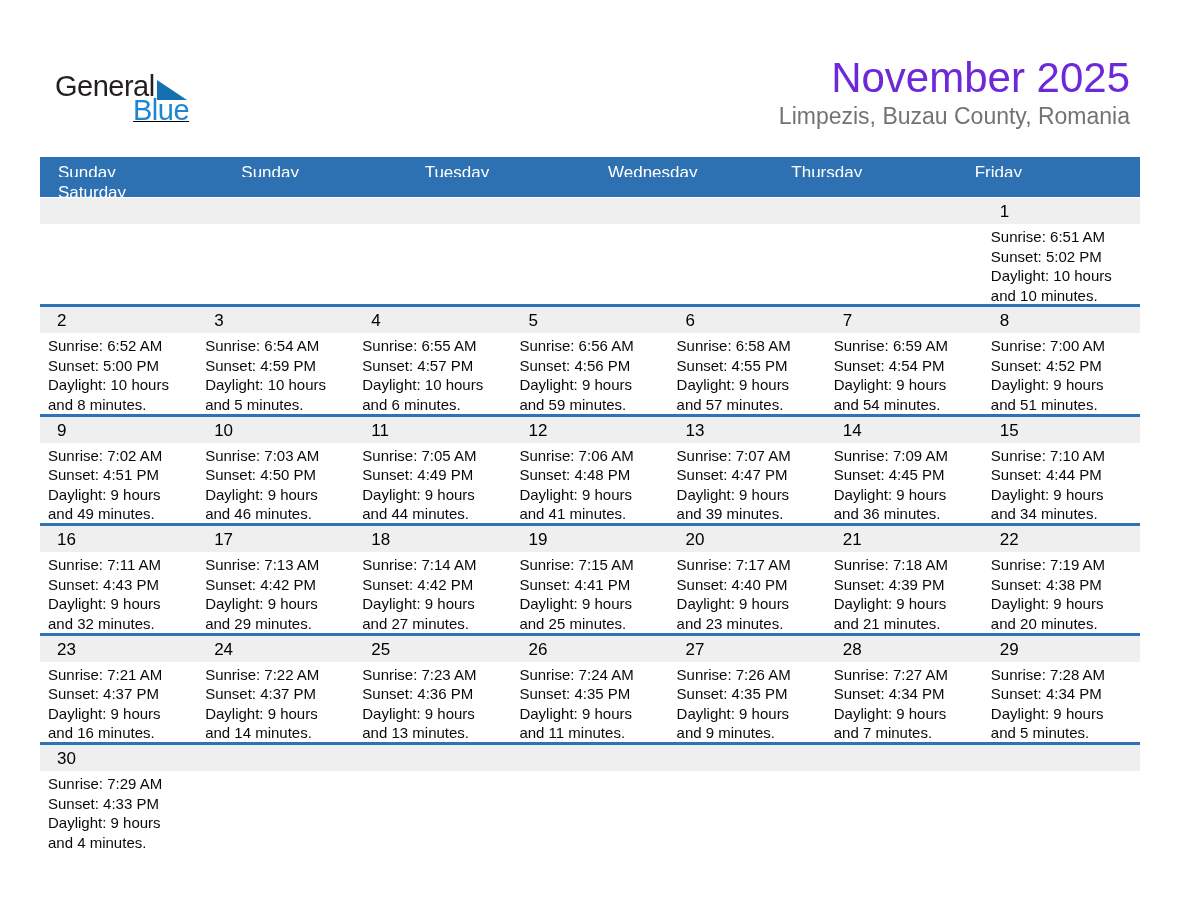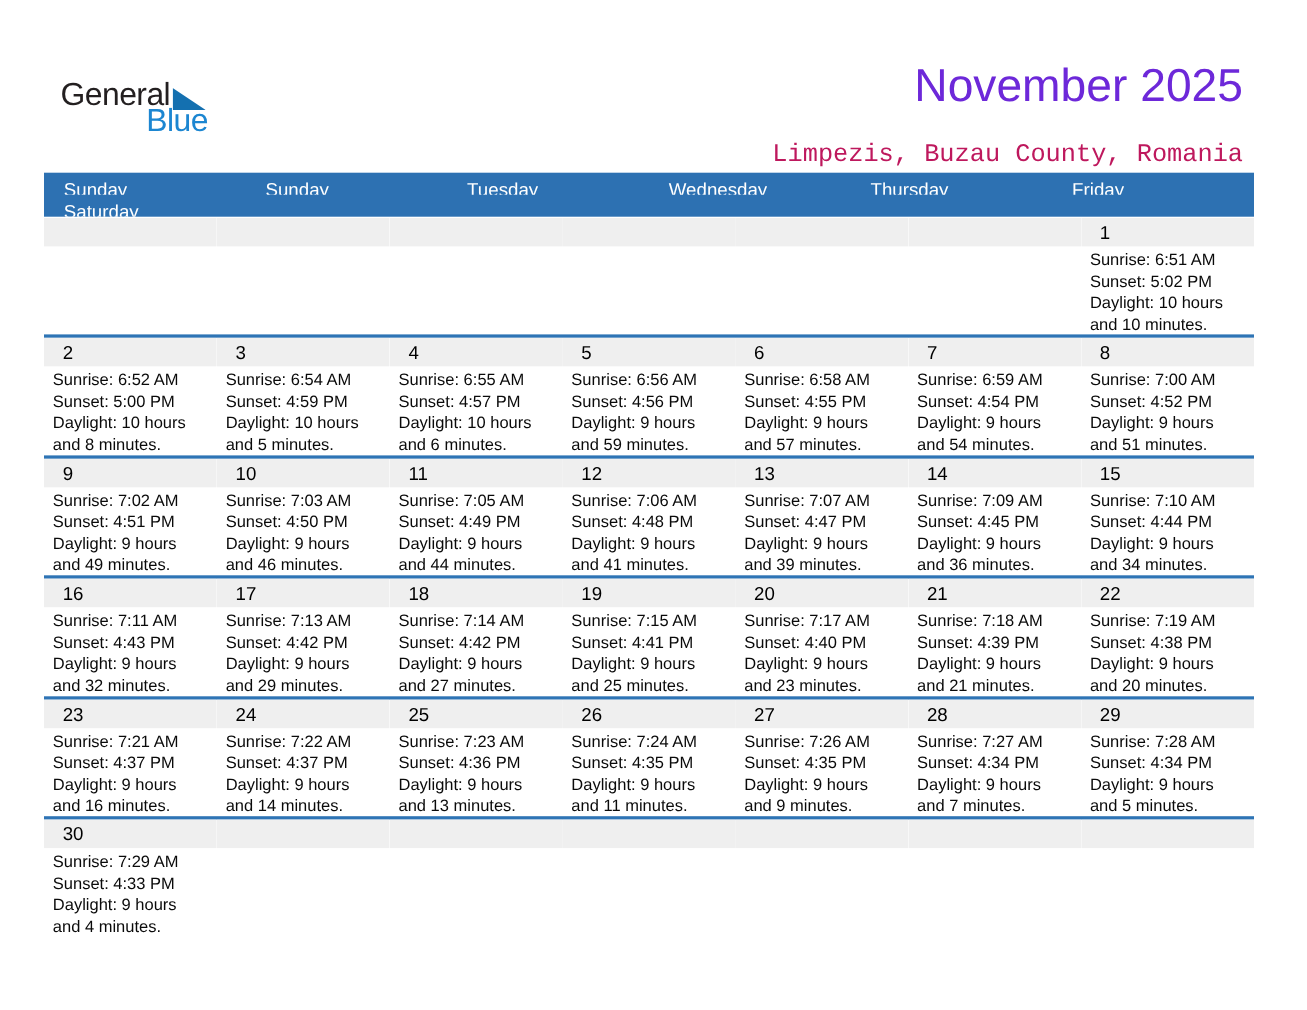--- a/index.html
+++ b/index.html
@@ -15,25 +15,25 @@
   body{
     width:1188px;height:918px;background:#ffffff;color:#000;
     font-family:"Liberation Sans","DejaVu Sans",sans-serif;
     position:relative;overflow:hidden;
   }
   .topbar{position:relative;height:123px;}
   .logo{position:absolute;left:55px;top:72px;line-height:1;}
   .logo-row1{display:flex;align-items:flex-end;}
   .logo-general{font-size:29px;color:var(--logo-dark);letter-spacing:-0.5px;}
   .logo-triangle{margin-left:2px;margin-bottom:1px;display:block;}
-  .logo-row2{margin-top:-5px;padding-left:78px;}
+  .logo-row2{margin-top:-5px;padding-left:78px;text-decoration:underline;}
   .logo-blue-text{font-size:29px;color:var(--logo-blue);letter-spacing:-0.5px;}
   .titles{position:absolute;right:58px;top:57px;text-align:right;}
   .month-title{font-size:42px;line-height:1.0;color:#6d28d9;}
-  .location-subtitle{font-size:23px;margin-top:28px;color:#be185d;font-family:Liberation Mono, monospace;}
+  .location-subtitle{font-size:23px;margin-top:4px;color:#737373;}
 
   .calendar{position:absolute;left:40px;top:157px;width:1100px;}
   .weekday-row{
     display:grid;grid-template-columns:repeat(6,1fr);
     background:var(--header-blue);height:40px;
   }
   .weekday-cell{
     color:#ffffff;font-size:17px;line-height:32px;padding-left:18px;
     overflow:hidden;white-space:nowrap;
   }

